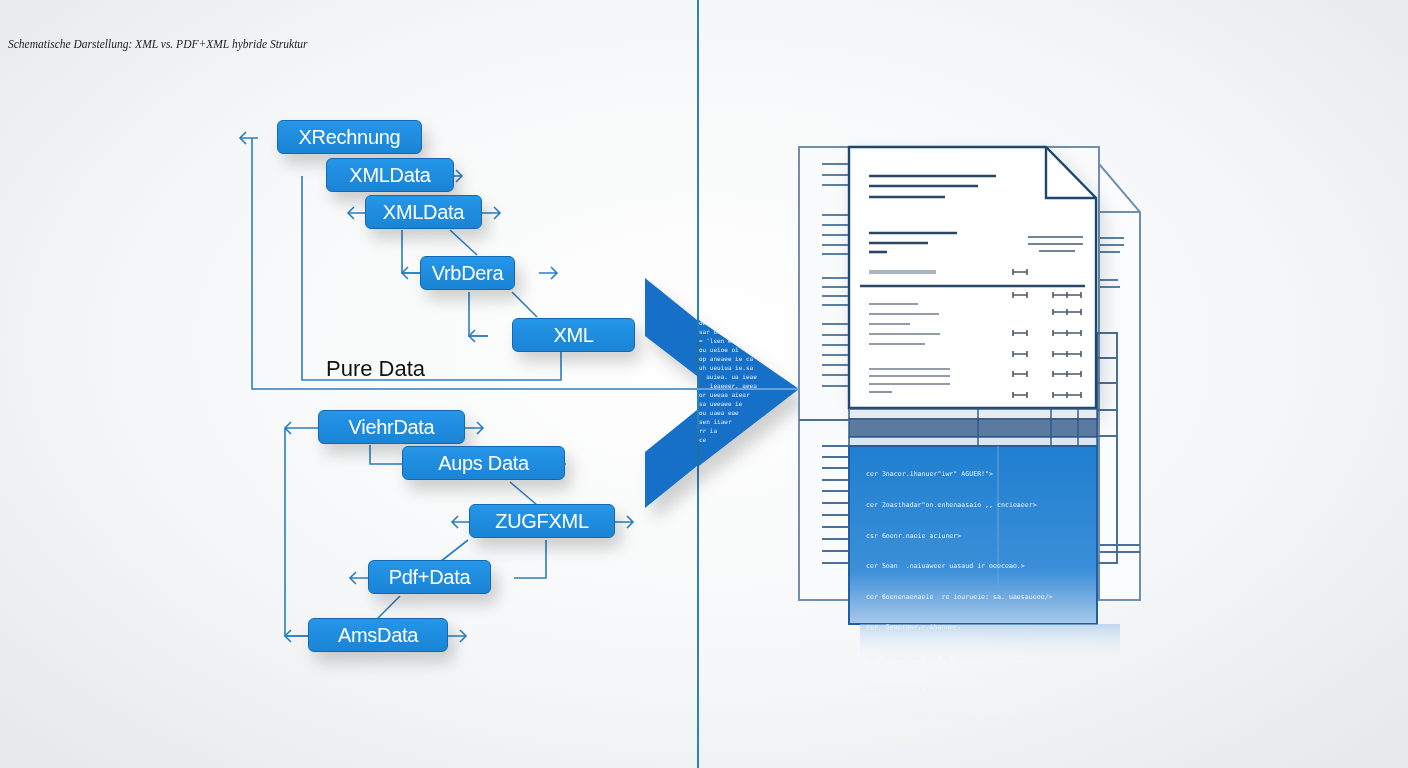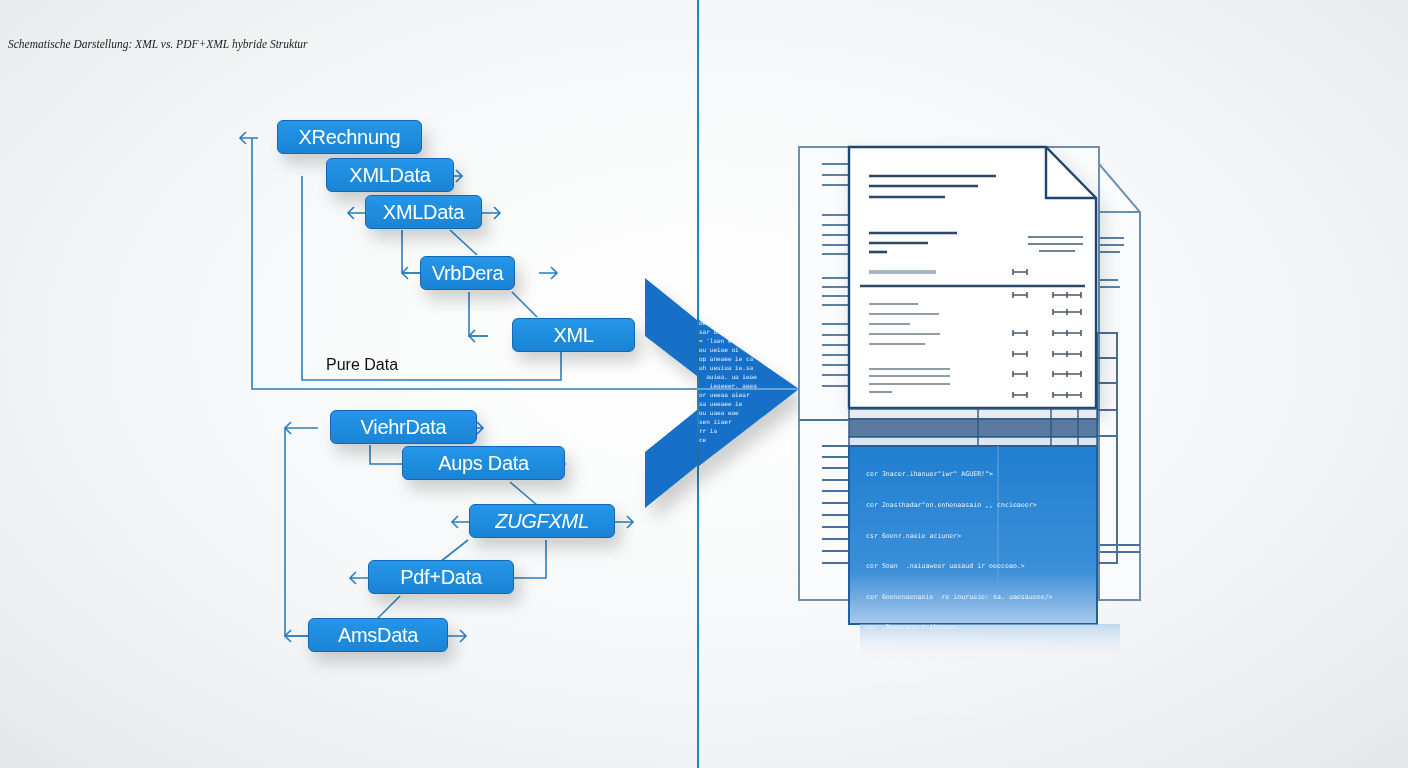--- a/index.html
+++ b/index.html
@@ -19,21 +19,21 @@
   .node{
     position:absolute;height:34px;
     background:linear-gradient(#2596e8,#1a84d6);
     border:1.5px solid #1467b0;border-radius:6px;
     color:#fff;font-size:20px;letter-spacing:-0.3px;
     display:flex;align-items:center;justify-content:center;
     box-shadow:6px 10px 16px rgba(0,0,0,0.18);
     box-sizing:border-box;
   }
   .pure{
-    position:absolute;left:326px;top:356px;font-size:16px;color:#111;
+    position:absolute;left:326px;top:356px;font-size:22px;color:#111;
   }
   .code-lines{
     position:absolute;left:866px;top:449px;width:228px;
     font-family:"DejaVu Sans Mono", monospace;font-size:6.6px;line-height:10.2px;
     color:#e9f3ff;white-space:pre;overflow:hidden;
   }
   .arrow-code{
     position:absolute;left:699px;top:318px;width:100px;height:150px;
     font-family:"DejaVu Sans Mono", monospace;font-size:6px;line-height:9px;color:#e3efff;
     white-space:pre;overflow:hidden;
@@ -99,30 +99,30 @@
   </div>
 <div class="node" style="left:420px;top:256px;width:95px;">
     <span>VrbDera</span>
   </div>
 <div class="node" style="left:492px;top:318px;width:123px;margin-left:20px;">
     <span>XML</span>
   </div>
 
 <div class="pure">Pure Data</div>
 
-<div class="node" style="left:330px;top:410px;width:147px;">
+<div class="node" style="left:318px;top:410px;width:147px;">
     <span>ViehrData</span>
   </div>
 <div class="node" style="left:402px;top:446px;width:163px;">
     <span>Aups Data</span>
   </div>
-<div class="node" style="left:469px;top:504px;width:146px;font-style:italic;">
+<div class="node" style="left:469px;top:504px;width:146px;">
     <span>ZUGFXML</span>
   </div>
-<div class="node" style="left:368px;top:560px;width:146px;">
+<div class="node" style="left:368px;top:560px;width:123px;">
     <span>Pdf+Data</span>
   </div>
 <div class="node" style="left:308px;top:618px;width:140px;">
     <span>AmsData</span>
   </div>
 
 <svg class="layer" width="1408" height="768">
   <defs>
     <filter id="sh" x="-20%" y="-20%" width="150%" height="150%">
       <feDropShadow dx="8" dy="12" stdDeviation="8" flood-color="#000" flood-opacity="0.18"></feDropShadow>

